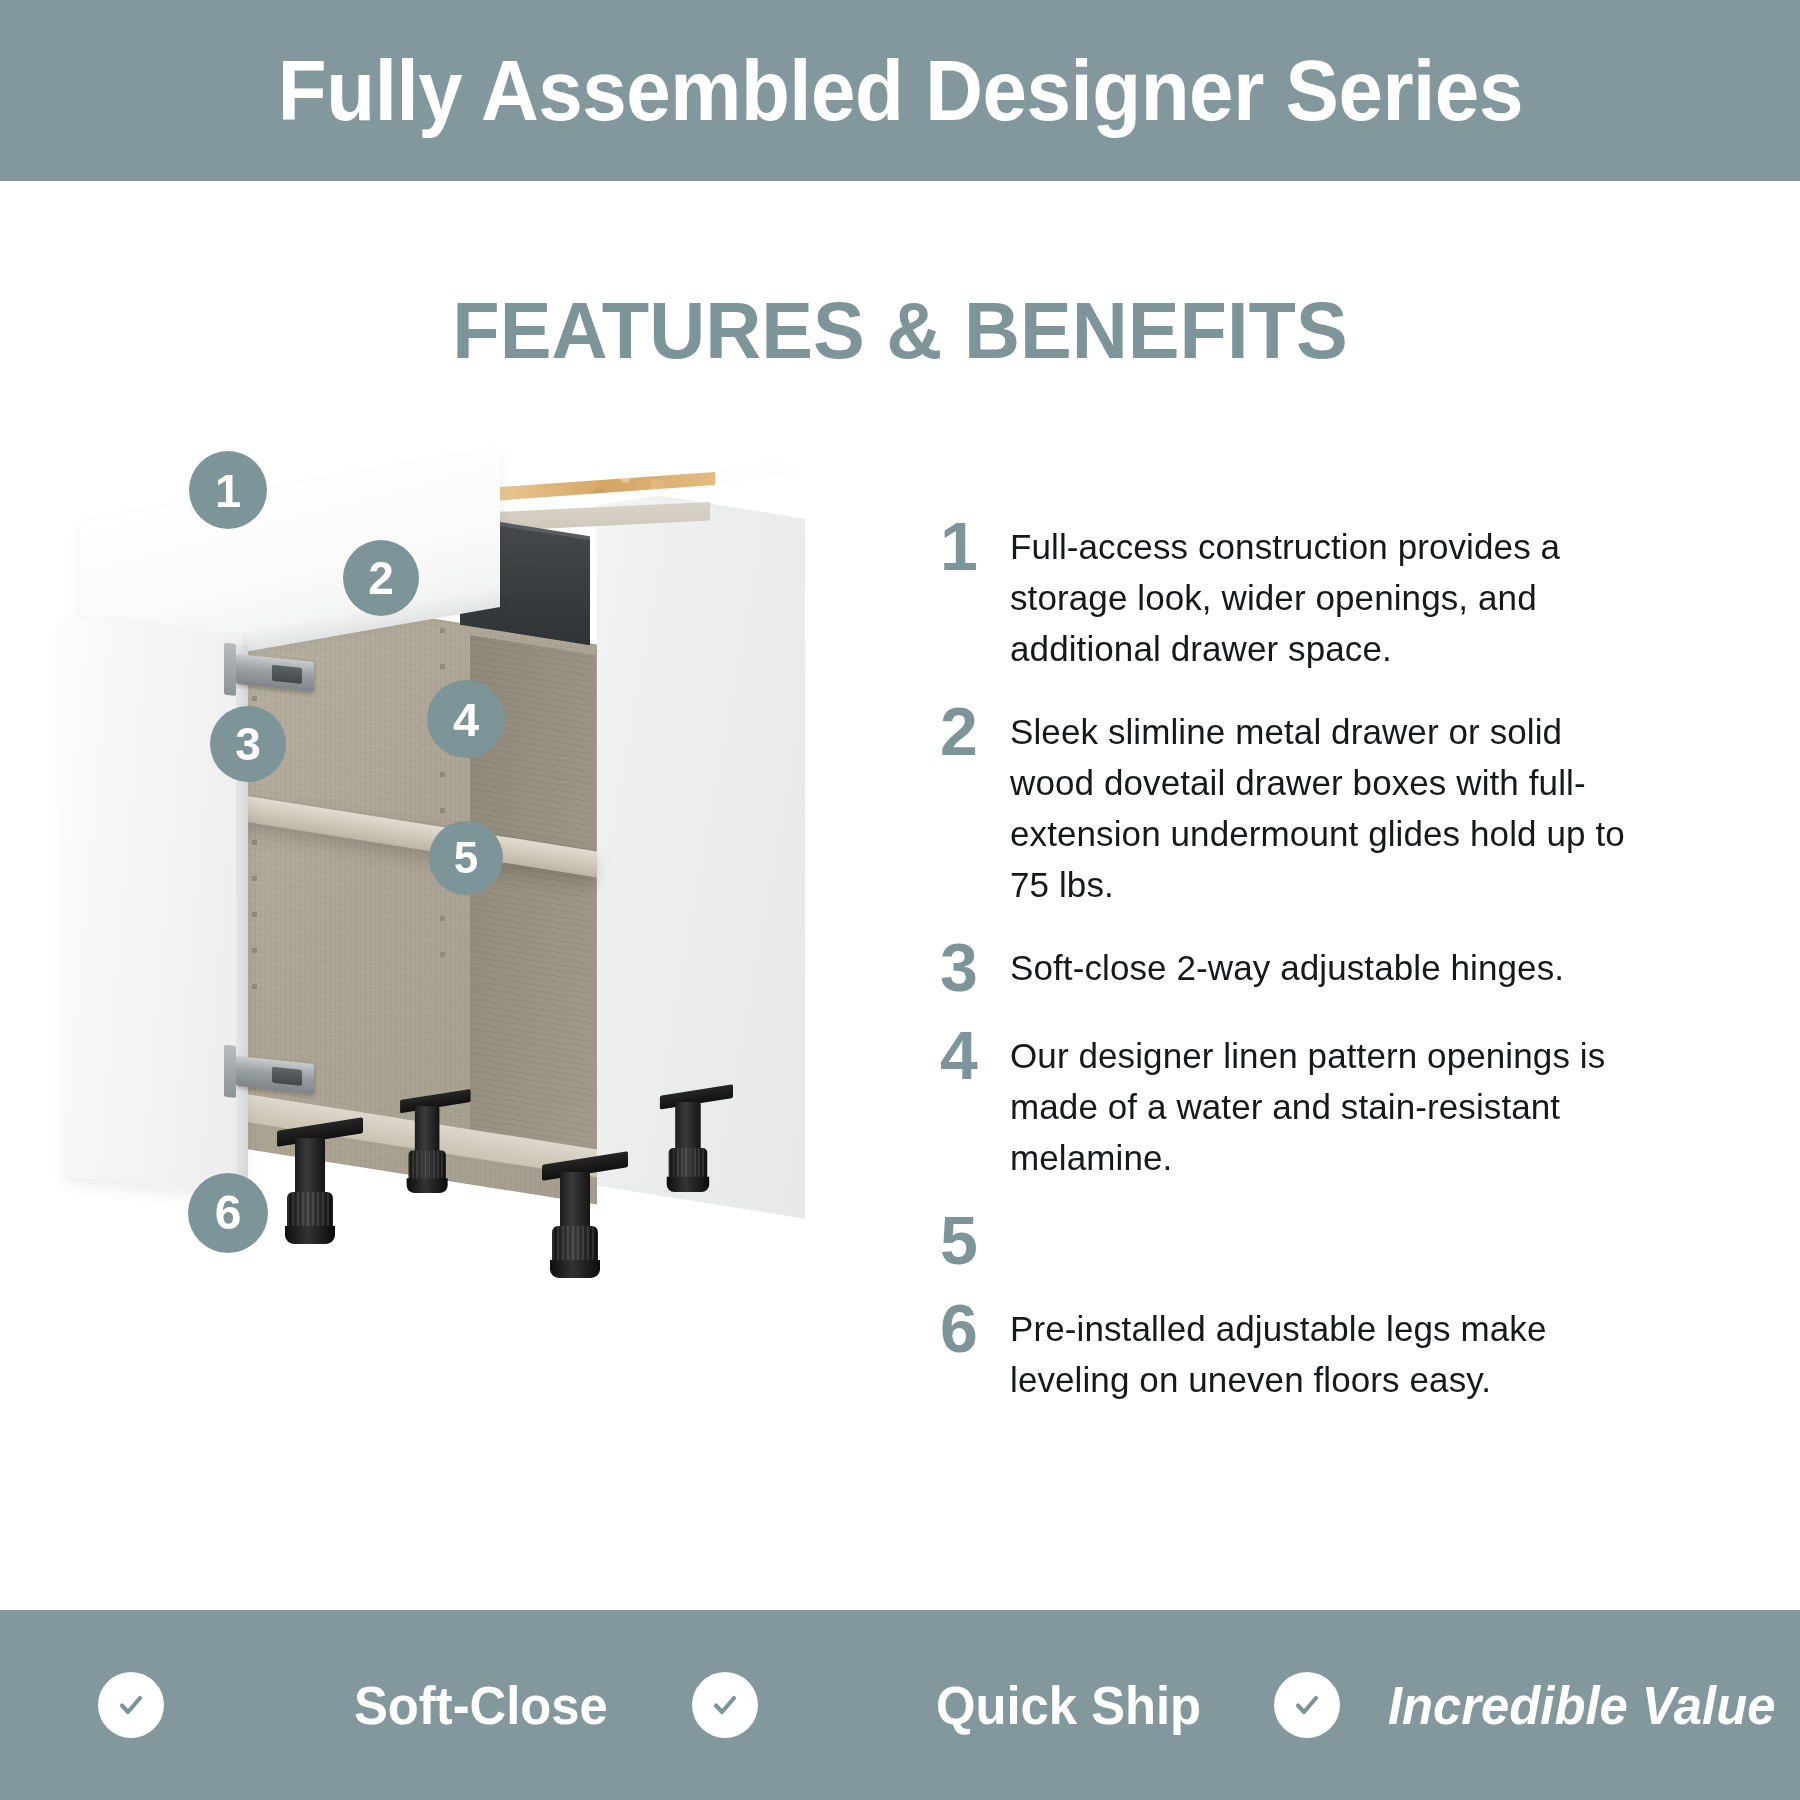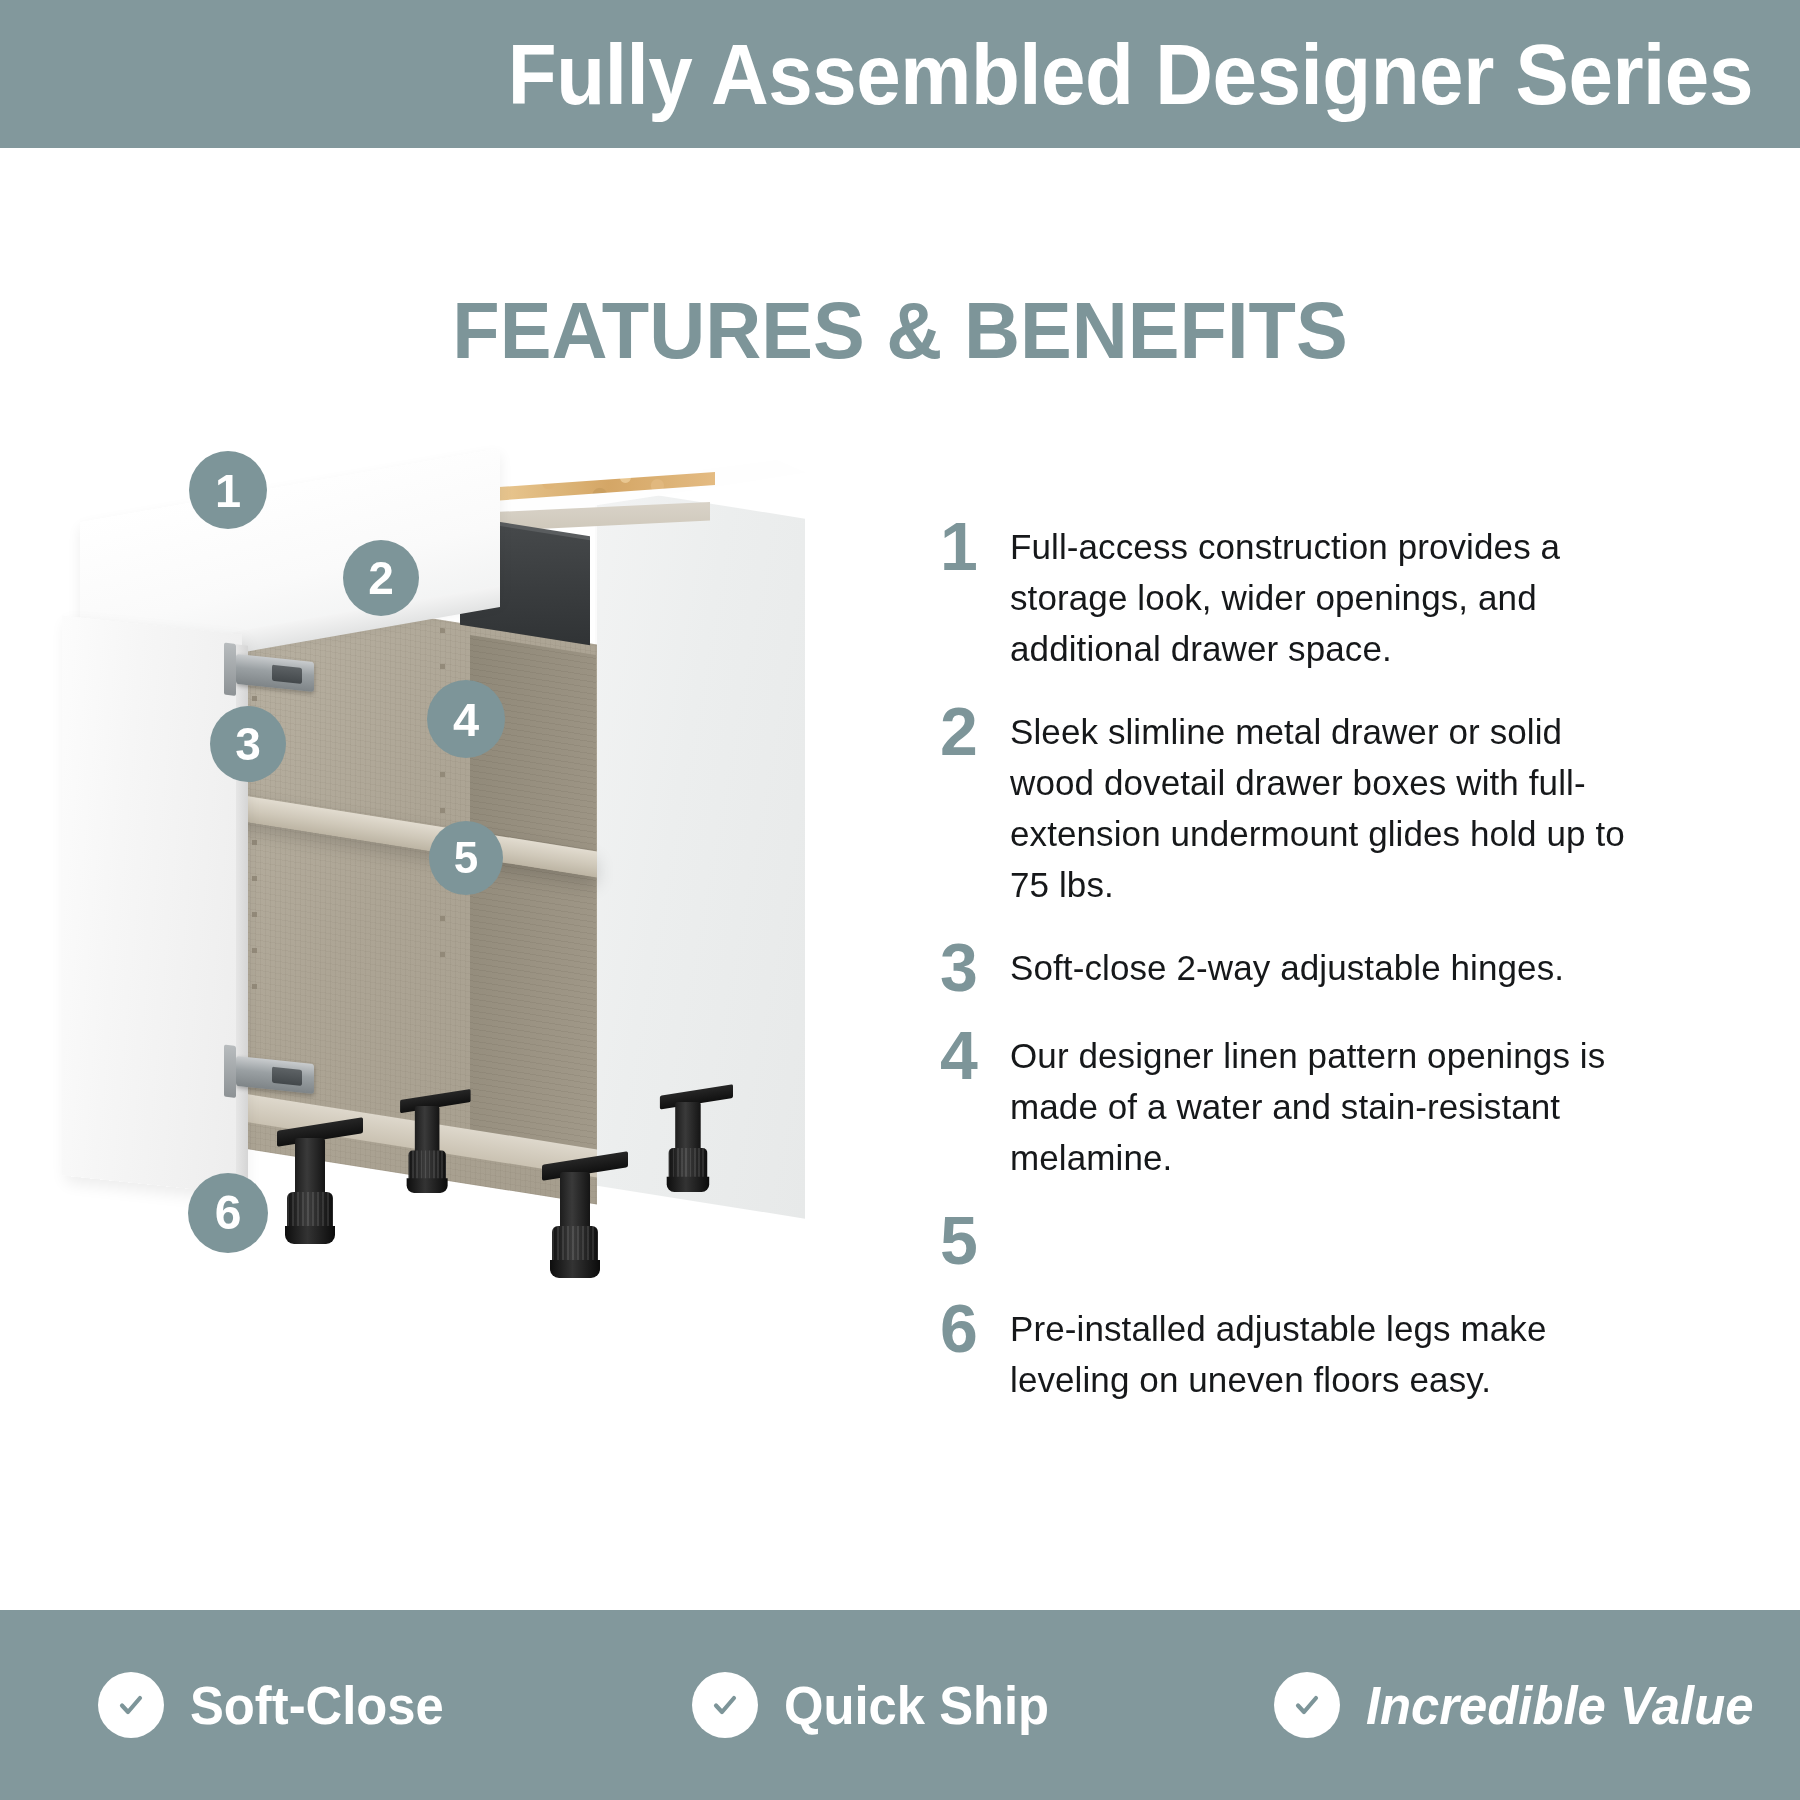--- a/index.html
+++ b/index.html
@@ -6,23 +6,23 @@
   html,body { width:1800px; height:1800px; }
   body {
     background:#ffffff;
     font-family:"Liberation Sans", sans-serif;
     overflow:hidden;
     position:relative;
   }
 
   
   .header-band{
-    position:absolute; left:0; top:0; width:1800px; height:148px;
+    position:absolute; left:0; top:0; width:1800px; height:181px;
     background:#82989c;
-    display:flex; align-items:center; justify-content:flex-end;
+    display:flex; align-items:center; justify-content:center;
   }
   .header-title{
     color:#ffffff;
     font-family:"Liberation Sans Narrow","Liberation Sans",sans-serif;
     font-weight:700;
     font-size:86px;
     letter-spacing:-0.5px;
     transform:scaleX(0.93);
     white-space:nowrap;
   }
@@ -236,21 +236,21 @@
     padding-top:6px;
   }
 
   
   .footer-band{
     position:absolute; left:0; bottom:0; width:1800px; height:190px;
     background:#82989c;
     display:flex; align-items:center;
   }
   .footer-item{
-    display:flex; align-items:center; flex:1; justify-content:flex-start;margin-left:16px;
+    display:flex; align-items:center; flex:1; justify-content:space-between;margin-left:16px;
   }
   .footer-item:nth-child(1){ padding-left:82px; }
   .footer-item:nth-child(2){ padding-left:52px; }
   .footer-item:nth-child(3){ padding-left:40px;font-style:italic; }
   .check-badge{
     width:66px; height:66px; border-radius:50%;
     background:#ffffff;
     display:flex; align-items:center; justify-content:center;
     flex:0 0 66px;
     margin-right:26px;

